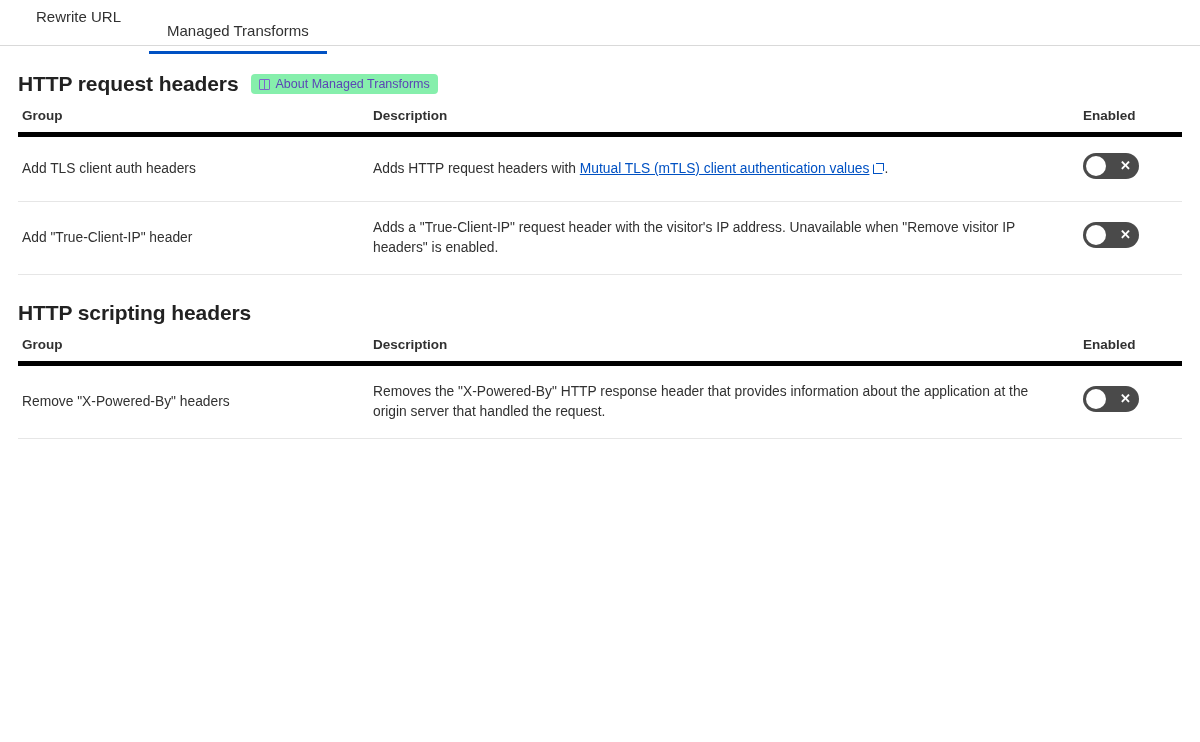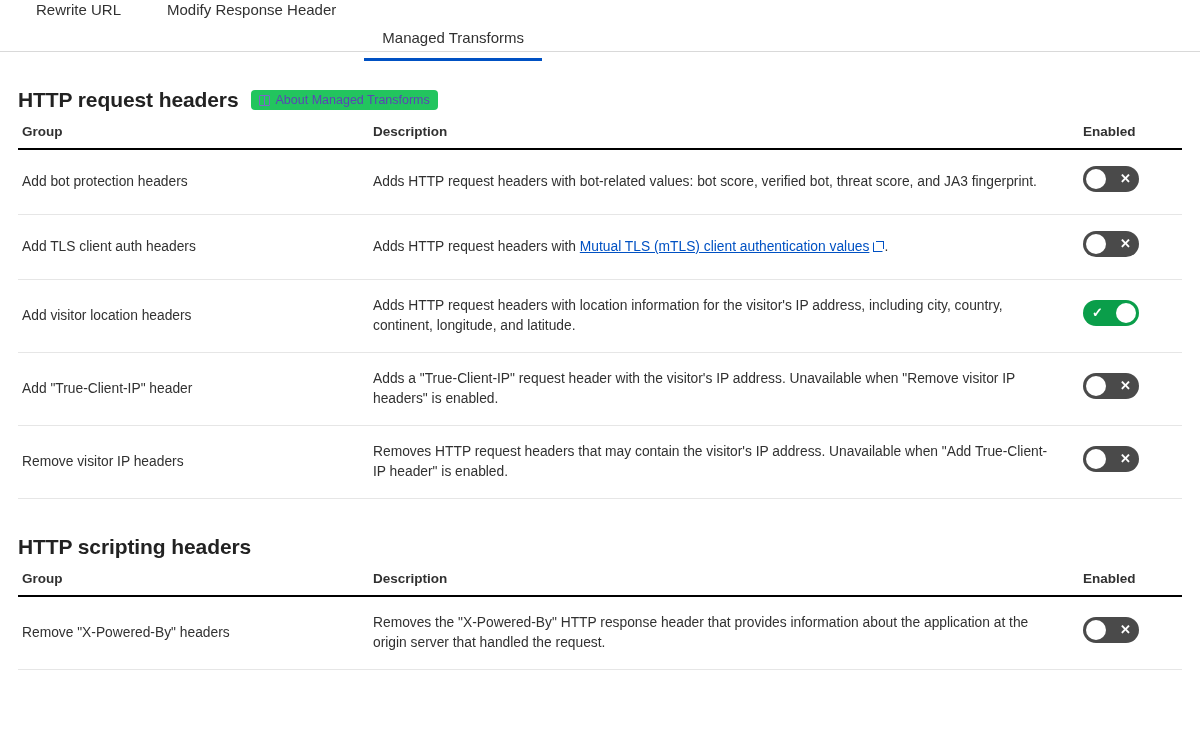--- a/index.html
+++ b/index.html
@@ -10,22 +10,22 @@
     height: 742px;
     background: #ffffff;
     font-family: "Liberation Sans", sans-serif;
     color: #313131;
     overflow: hidden;
   }
 
   
   .tabbar {
     display: flex;
-    align-items: flex-start;
-    height: 52px;
+    align-items: center;
+    height: 46px;
     padding: 0 0 0 18px;
     border-bottom: 1px solid #d9d9d9;
   }
   .tab {
     font-size: 15px;
     color: #313131;
     padding: 0 18px 12px 18px;
     margin-right: 10px;
     cursor: pointer;
     white-space: nowrap;
@@ -41,34 +41,34 @@
   }
 
   
   .section {
     padding: 0 18px;
   }
   .section-head {
     display: flex;
     align-items: center;
     gap: 12px;
-    margin-top: 36px;
+    margin-top: 26px;
     margin-bottom: 12px;
   }
   .section-title {
     font-size: 21px;
     font-weight: bold;
     color: #222222;
     letter-spacing: -0.1px;
   }
   .about-pill {
     display: inline-flex;
     align-items: center;
     gap: 6px;
-    background: #22c55e;
+    background: #86efac;
     border-radius: 4px;
     padding: 3px 8px;
     font-size: 12.5px;
     color: #5b45b5;
     cursor: pointer;
   }
   .about-pill .book {
     display: inline-block;
     width: 11px;
     height: 11px;
@@ -89,21 +89,21 @@
     width: 100%;
     border-collapse: collapse;
     table-layout: fixed;
   }
   thead th {
     text-align: left;
     font-size: 13.5px;
     font-weight: bold;
     color: #313131;
     padding: 0 0 9px 0;
-    border-bottom: 2px solid #000000;
+    border-bottom: 5px solid #000000;
   }
   th.col-group   { width: 355px; padding-left: 4px; }
   th.col-desc    { width: 710px; padding-left: 0; }
   th.col-enabled { width: auto; padding-left: 0; }
 
   tbody td {
     border-bottom: 1px solid #e6e6e6;
     font-size: 13.8px;
     color: #313131;
     vertical-align: middle;
@@ -185,21 +185,20 @@
   .toggle.on .mark {
     right: auto;
     left: 9px;
   }
 </style>
 </head>
 <body>
 
 <div class="tabbar">
   <div class="tab">Rewrite URL</div>
-  <div class="tab">Modify Response Header</div>
   <div class="tab active">Managed Transforms</div>
 </div>
 
 <div class="section">
   <div class="section-head">
     <div class="section-title">HTTP request headers</div>
     <div class="about-pill">
       <span class="book"></span>
       <span>About Managed Transforms</span>
     </div>
@@ -207,74 +206,44 @@
 
   <table>
     <thead>
       <tr>
         <th class="col-group">Group</th>
         <th class="col-desc">Description</th>
         <th class="col-enabled">Enabled</th>
       </tr>
     </thead>
     <tbody>
-      <tr>
-        <td class="c-group">Add bot protection headers</td>
-        <td class="c-desc">Adds HTTP request headers with bot-related values: bot score, verified bot, threat score, and JA3 fingerprint.</td>
-        <td class="c-enabled">
-          <span class="toggle">
-            <span class="knob"></span>
-            <span class="mark">✕</span>
-          </span>
-        </td>
-      </tr>
 
       <tr>
         <td class="c-group">Add TLS client auth headers</td>
         <td class="c-desc"><span>Adds HTTP request headers with </span><a href="#">Mutual TLS (mTLS) client authentication values</a><span class="ext-link"></span><span>.</span></td>
         <td class="c-enabled">
           <span class="toggle">
             <span class="knob"></span>
             <span class="mark">✕</span>
           </span>
         </td>
       </tr>
 
-      <tr>
-        <td class="c-group">Add visitor location headers</td>
-        <td class="c-desc">Adds HTTP request headers with location information for the visitor's IP address, including city, country, continent, longitude, and latitude.</td>
-        <td class="c-enabled">
-          <span class="toggle on">
-            <span class="knob"></span>
-            <span class="mark">✓</span>
-          </span>
-        </td>
-      </tr>
 
       <tr>
         <td class="c-group">Add "True-Client-IP" header</td>
         <td class="c-desc">Adds a "True-Client-IP" request header with the visitor's IP address. Unavailable when "Remove visitor IP headers" is enabled.</td>
         <td class="c-enabled">
           <span class="toggle">
             <span class="knob"></span>
             <span class="mark">✕</span>
           </span>
         </td>
       </tr>
 
-      <tr>
-        <td class="c-group">Remove visitor IP headers</td>
-        <td class="c-desc">Removes HTTP request headers that may contain the visitor's IP address. Unavailable when "Add True-Client-IP header" is enabled.</td>
-        <td class="c-enabled">
-          <span class="toggle">
-            <span class="knob"></span>
-            <span class="mark">✕</span>
-          </span>
-        </td>
-      </tr>
     </tbody>
   </table>
 </div>
 
 <div class="section">
   <div class="section-head">
     <div class="section-title">HTTP scripting headers</div>
   </div>
 
   <table>

